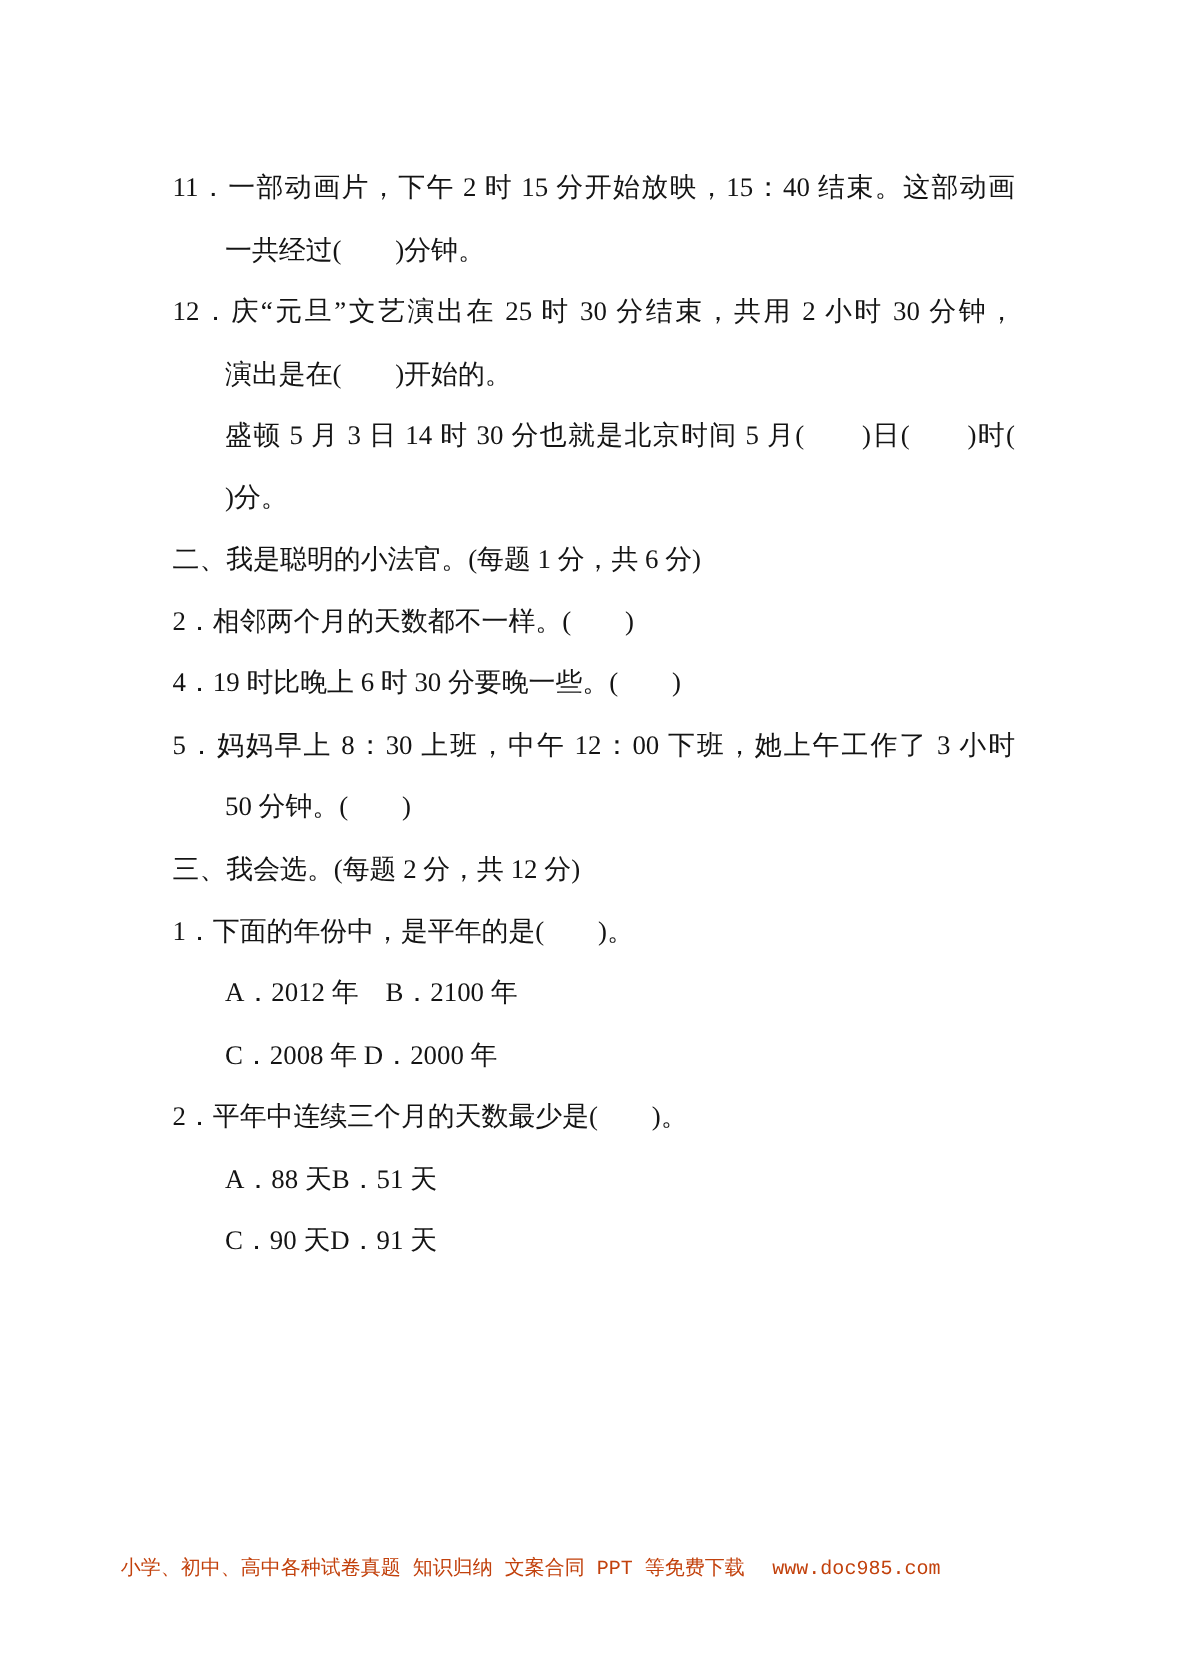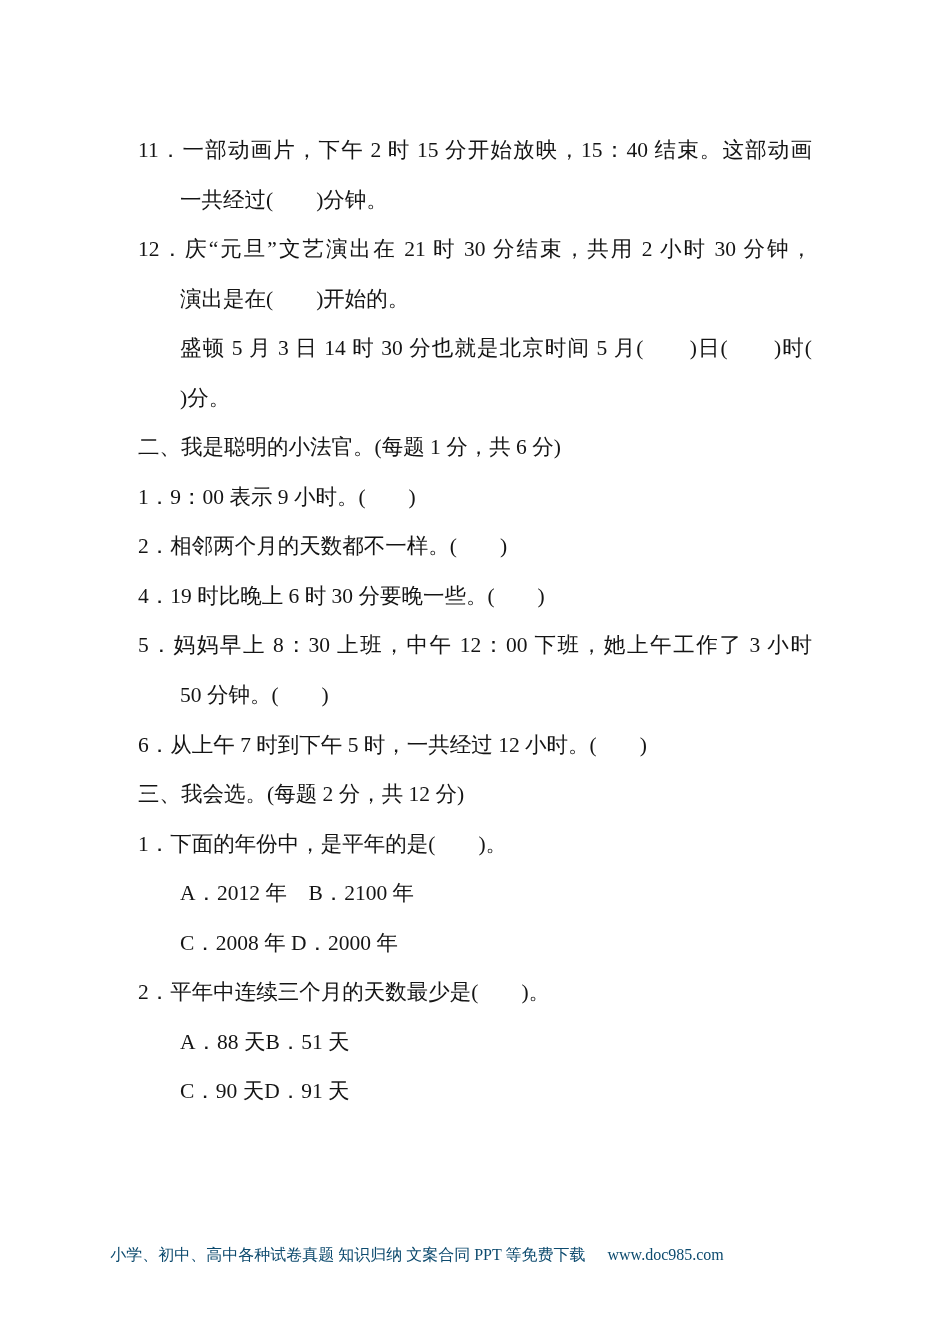--- a/index.html
+++ b/index.html
@@ -8,20 +8,21 @@
     background: #ffffff;
   }
   .page {
     position: relative;
     width: 834px;
     height: 1344px;
     background: #ffffff;
     overflow: hidden;
     font-family: "Liberation Serif", "DejaVu Serif", serif;
     color: #141414;
+    padding-left: 15px;
   }
   .content {
     position: absolute;
     left: 138px;
     top: 126px;
     width: 674px;
   }
   .line {
     height: 49.55px;
     line-height: 49.55px;
@@ -41,44 +42,43 @@
   }
   .footer {
     position: absolute;
     left: 0;
     right: 0;
     top: 1240px;
     height: 30px;
     line-height: 30px;
     text-align: center;
     font-size: 16px;
-    color: #0c4a6e;
+    color: #c2410c;
+    font-family: Liberation Mono, monospace;
   }
   .footer .url {
     margin-left: 22px;
   }
 </style>
 </head>
 <body>
 
 <div class="page">
   <div class="content">
     <div class="line full">11．一部动画片，下午 2 时 15 分开始放映，15：40 结束。这部动画</div>
     <div class="line cont">一共经过(　　)分钟。</div>
-    <div class="line full">12．庆“元旦”文艺演出在 21 时 30 分结束，共用 2 小时 30 分钟，</div>
+    <div class="line full">12．庆“元旦”文艺演出在 25 时 30 分结束，共用 2 小时 30 分钟，</div>
     <div class="line cont">演出是在(　　)开始的。</div>
     <div class="line cont full">盛顿 5 月 3 日 14 时 30 分也就是北京时间 5 月(　　)日(　　)时(</div>
     <div class="line cont">)分。</div>
     <div class="line">二、我是聪明的小法官。(每题 1 分，共 6 分)</div>
-    <div class="line">1．9：00 表示 9 小时。(　　)</div>
     <div class="line">2．相邻两个月的天数都不一样。(　　)</div>
     <div class="line">4．19 时比晚上 6 时 30 分要晚一些。(　　)</div>
     <div class="line full">5．妈妈早上 8：30 上班，中午 12：00 下班，她上午工作了 3 小时</div>
     <div class="line cont">50 分钟。(　　)</div>
-    <div class="line">6．从上午 7 时到下午 5 时，一共经过 12 小时。(　　)</div>
     <div class="line">三、我会选。(每题 2 分，共 12 分)</div>
     <div class="line">1．下面的年份中，是平年的是(　　)。</div>
     <div class="line cont">A．2012 年　B．2100 年</div>
     <div class="line cont">C．2008 年 D．2000 年</div>
     <div class="line">2．平年中连续三个月的天数最少是(　　)。</div>
     <div class="line cont">A．88 天B．51 天</div>
     <div class="line cont">C．90 天D．91 天</div>
   </div>
 
   <div class="footer">

